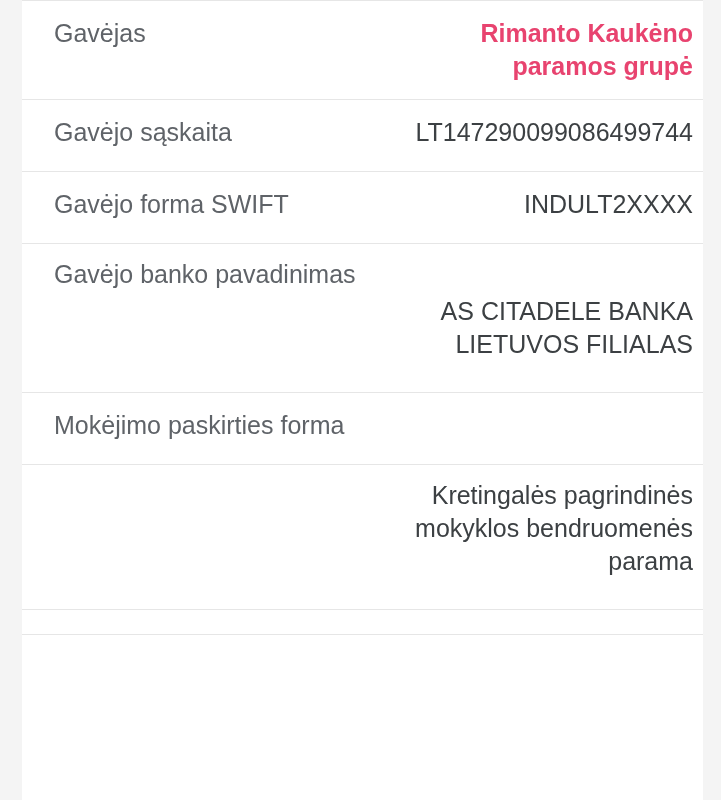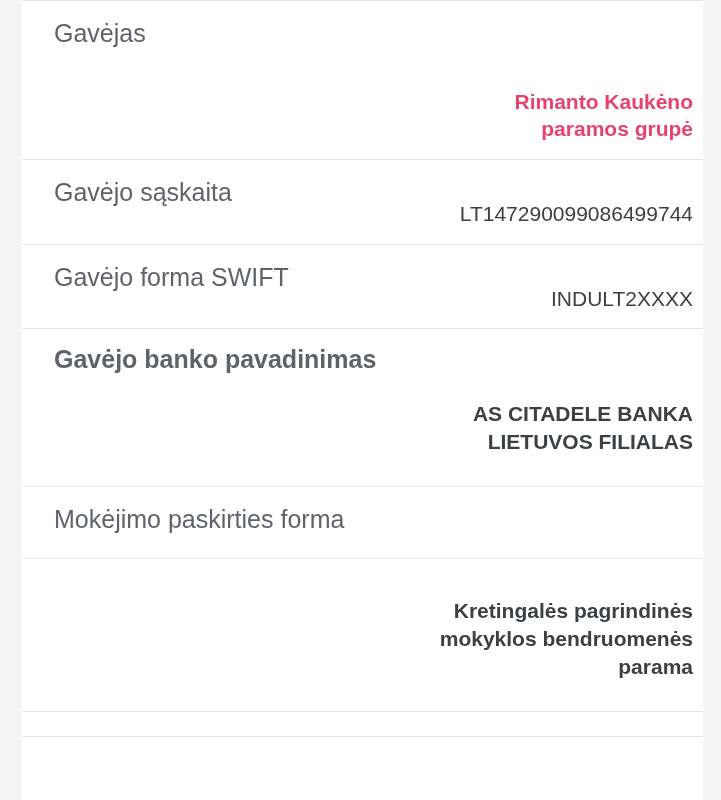--- a/index.html
+++ b/index.html
@@ -52,50 +52,47 @@
     align-items: flex-start;
     justify-content: space-between;
     padding: 16px 10px 16px 32px;
     border-bottom: 1px solid #e6e6e6;
     box-sizing: border-box;
     min-height: 72px;
     gap: 14px;
   }
   .row.first {
     border-top: 1px solid #e6e6e6;
-    flex-direction: column;
   }
   .label {
     color: #5f6368;
     font-size: 25px;
     line-height: 1.3;
     white-space: nowrap;
     flex: 0 0 auto;
   }
   .value {
     color: #3c4043;
-    font-size: 21px;
+    font-size: 25px;
     line-height: 1.32;
     text-align: right;
     flex: 1 1 auto;
-    margin-top: 24px;
   }
   .value.accent {
     color: #e8436f;
     font-weight: bold;
   }
   .value.wrap {
     max-width: 330px;
     margin-left: auto;
   }
   
   .row.stacked {
     display: block;
     padding: 14px 10px 31px 32px;
-    font-weight: bold;
   }
   .row.stacked .label {
     display: block;
     margin-bottom: 4px;
   }
   .row.stacked .value {
     display: block;
     text-align: right;
     max-width: 100%;
   }

